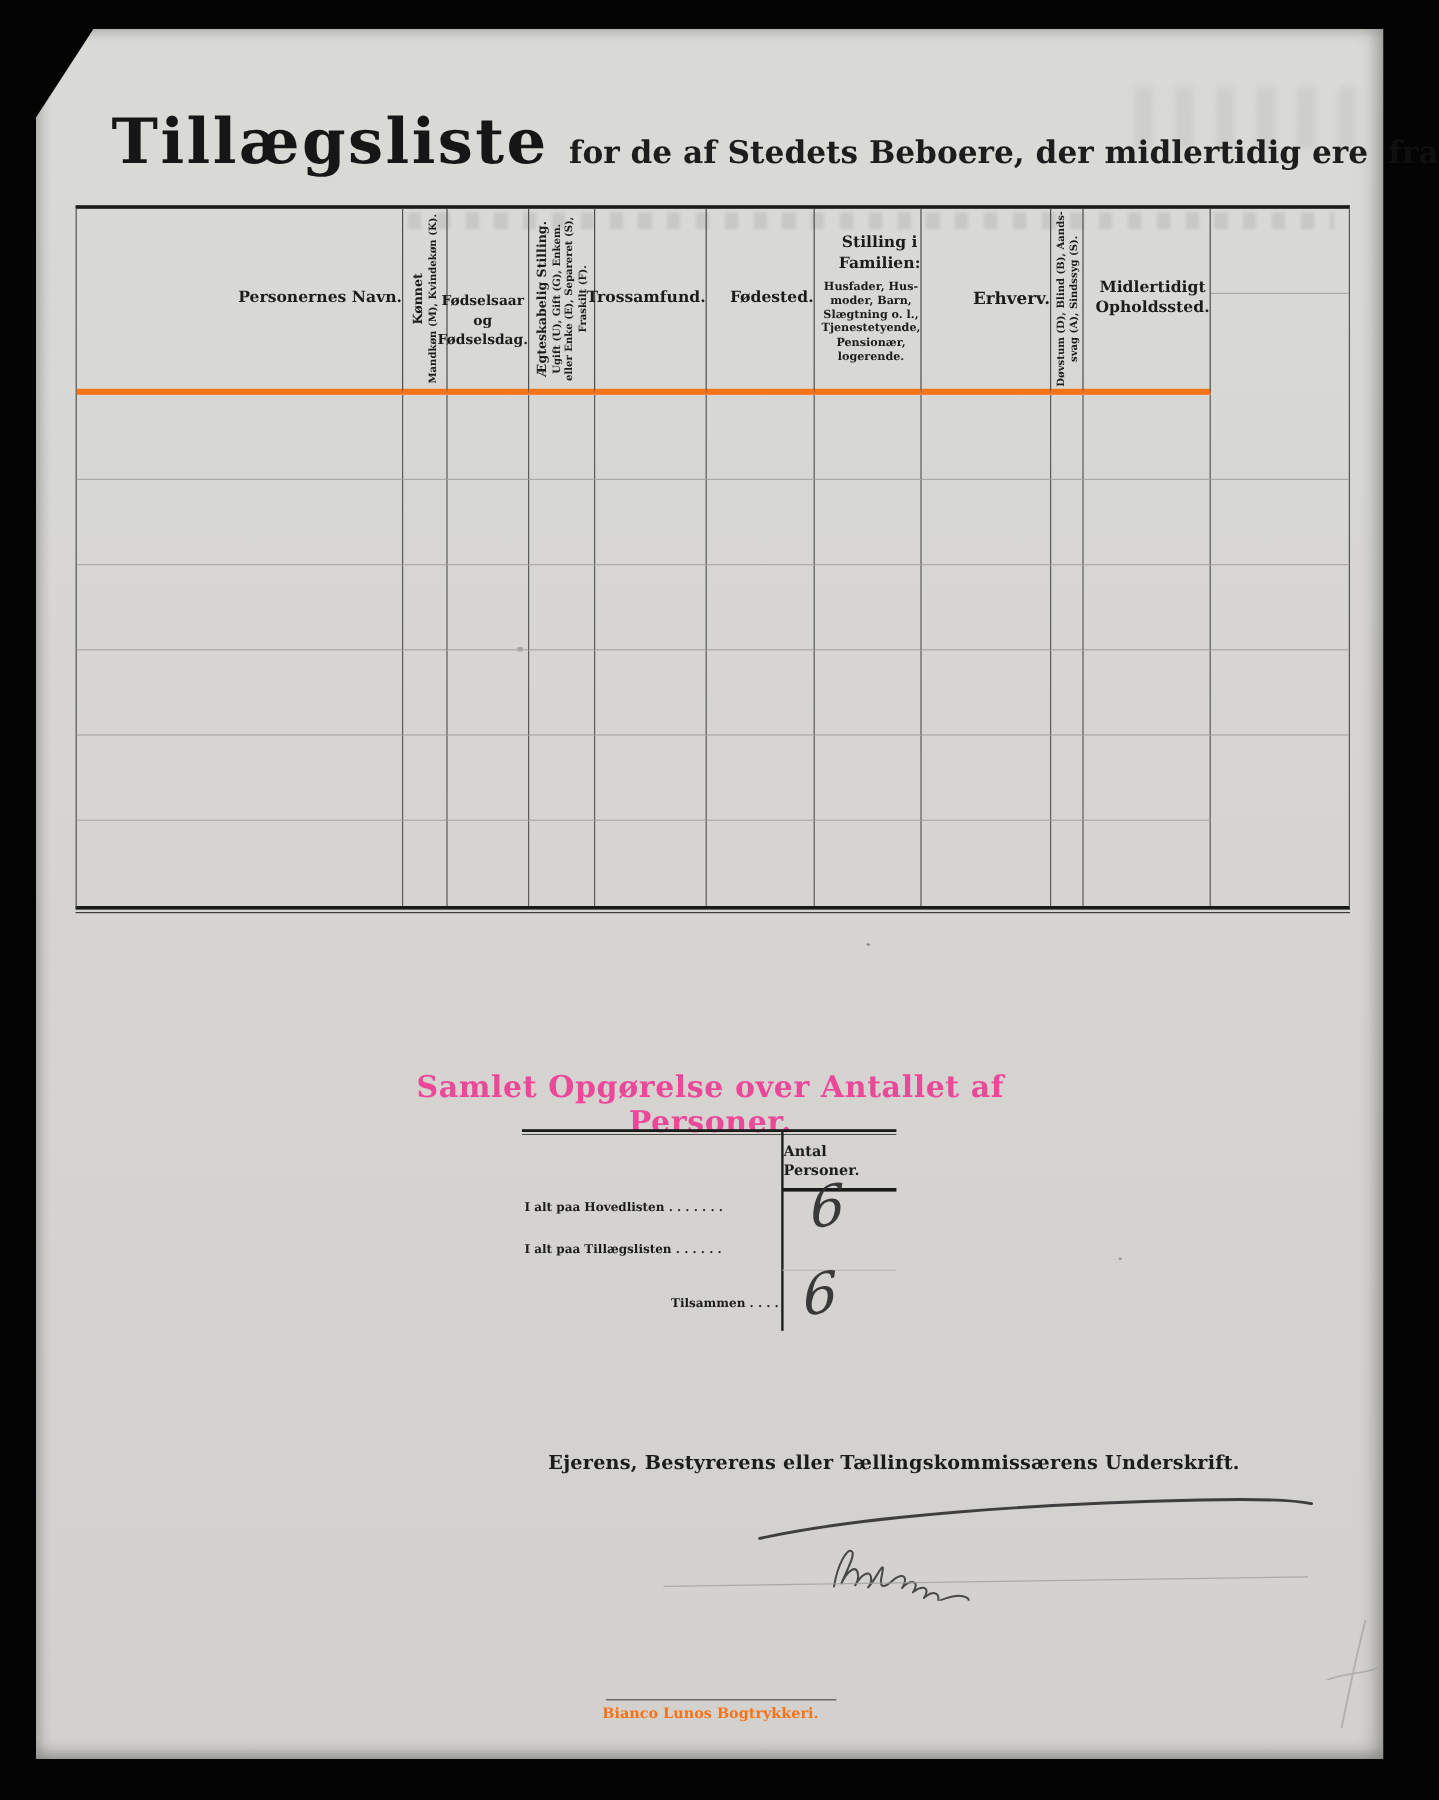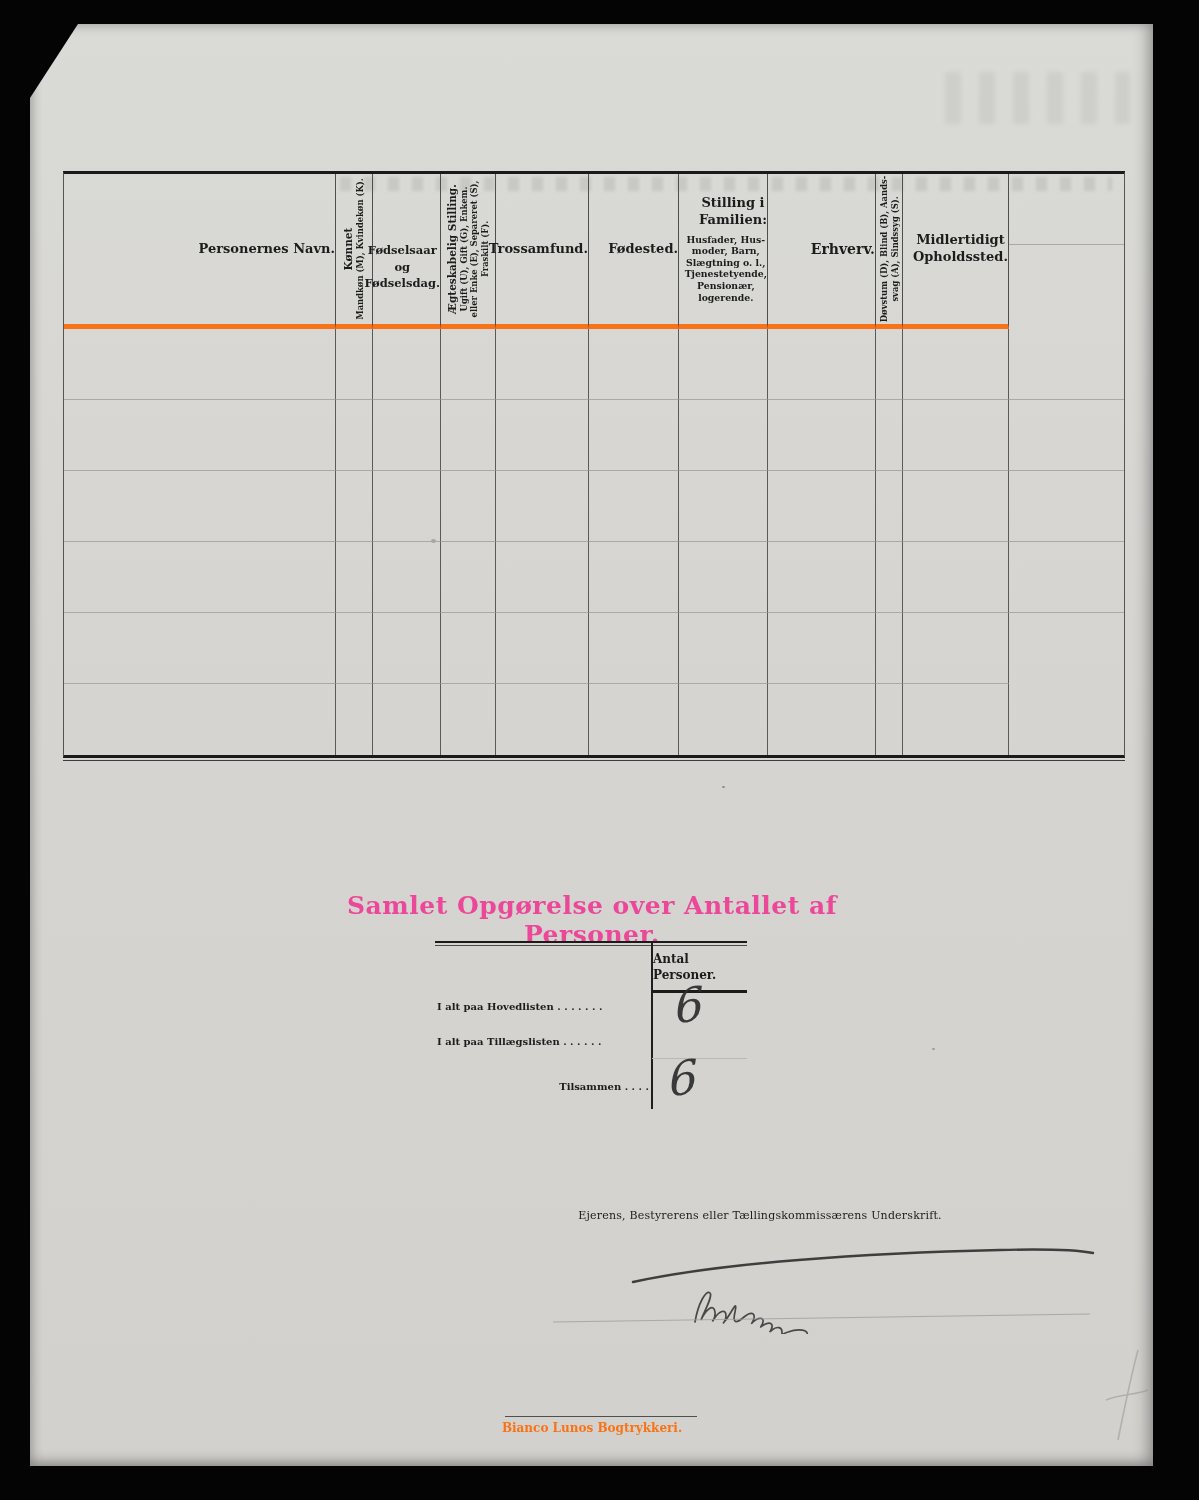--- a/index.html
+++ b/index.html
@@ -64,22 +64,22 @@
   .srow { position:absolute; left:2px; width:212px; font-size:10px; font-weight:700; white-space:nowrap; }
   .srow.r0 { top:60px; }
   .srow.r1 { top:95px; }
   .srow.r2 { top:140px; text-align:right; }
   .hand-digit { position:absolute; font-family:"DejaVu Serif",serif; font-style:italic; font-weight:400;
     font-size:46px; line-height:1; color:#2d2d2d; transform:rotate(-10deg) skewX(-8deg); opacity:.92; }
   .hand-digit.d0 { left:240px; top:41px; }
   .hand-digit.d1 { left:234px; top:114px; }
 
   
-  .sig-caption { position:absolute; left:470px; top:1209px; width:580px; text-align:center;
-    font-size:11px; font-weight:400; letter-spacing:.2px; }
+  .sig-caption { position:absolute; left:455px; top:1209px; width:580px; text-align:center;
+    font-size:16px; font-weight:700; letter-spacing:.2px; }
   .sig-svg { position:absolute; left:545px; top:1234px; width:560px; height:100px; }
 
   
   .printer-rule { position:absolute; left:505px; top:1416px; width:192px; height:1px; background:#4f4f4f; }
   .printer-text { position:absolute; left:442px; top:1421px; width:300px; text-align:center;
     font-size:12px; font-weight:700; color:#f97316; }
 
   
   .bleed-header { position:absolute; left:340px; top:177px; width:772px; height:14px;
     background:repeating-linear-gradient(90deg, rgba(80,80,80,.12) 0 11px, rgba(80,80,80,0) 11px 24px);
@@ -95,20 +95,25 @@
 <body>
 
 <div class="stage">
 
   <div class="page"></div>
 
   <div class="bleed-header"></div>
   <div class="ghost-top-right"></div>
   <div class="speck"></div>
 
+  <div class="title-row">
+    <span class="t-main">Tillægsliste</span>
+    <span class="t-rest">for de af Stedets Beboere, der midlertidig ere</span>
+    <span class="t-emph">fraværende.</span>
+  </div>
 
   <div class="main-table">
     <div class="th">
       <span class="h13 pre">Personernes Navn.</span>
     </div>
     <div class="th">
       <div class="rot">
         <span class="rt-b">Kønnet</span>
         <span class="rt-s pre">Mandkøn (M), Kvindekøn (K).</span>
       </div>

